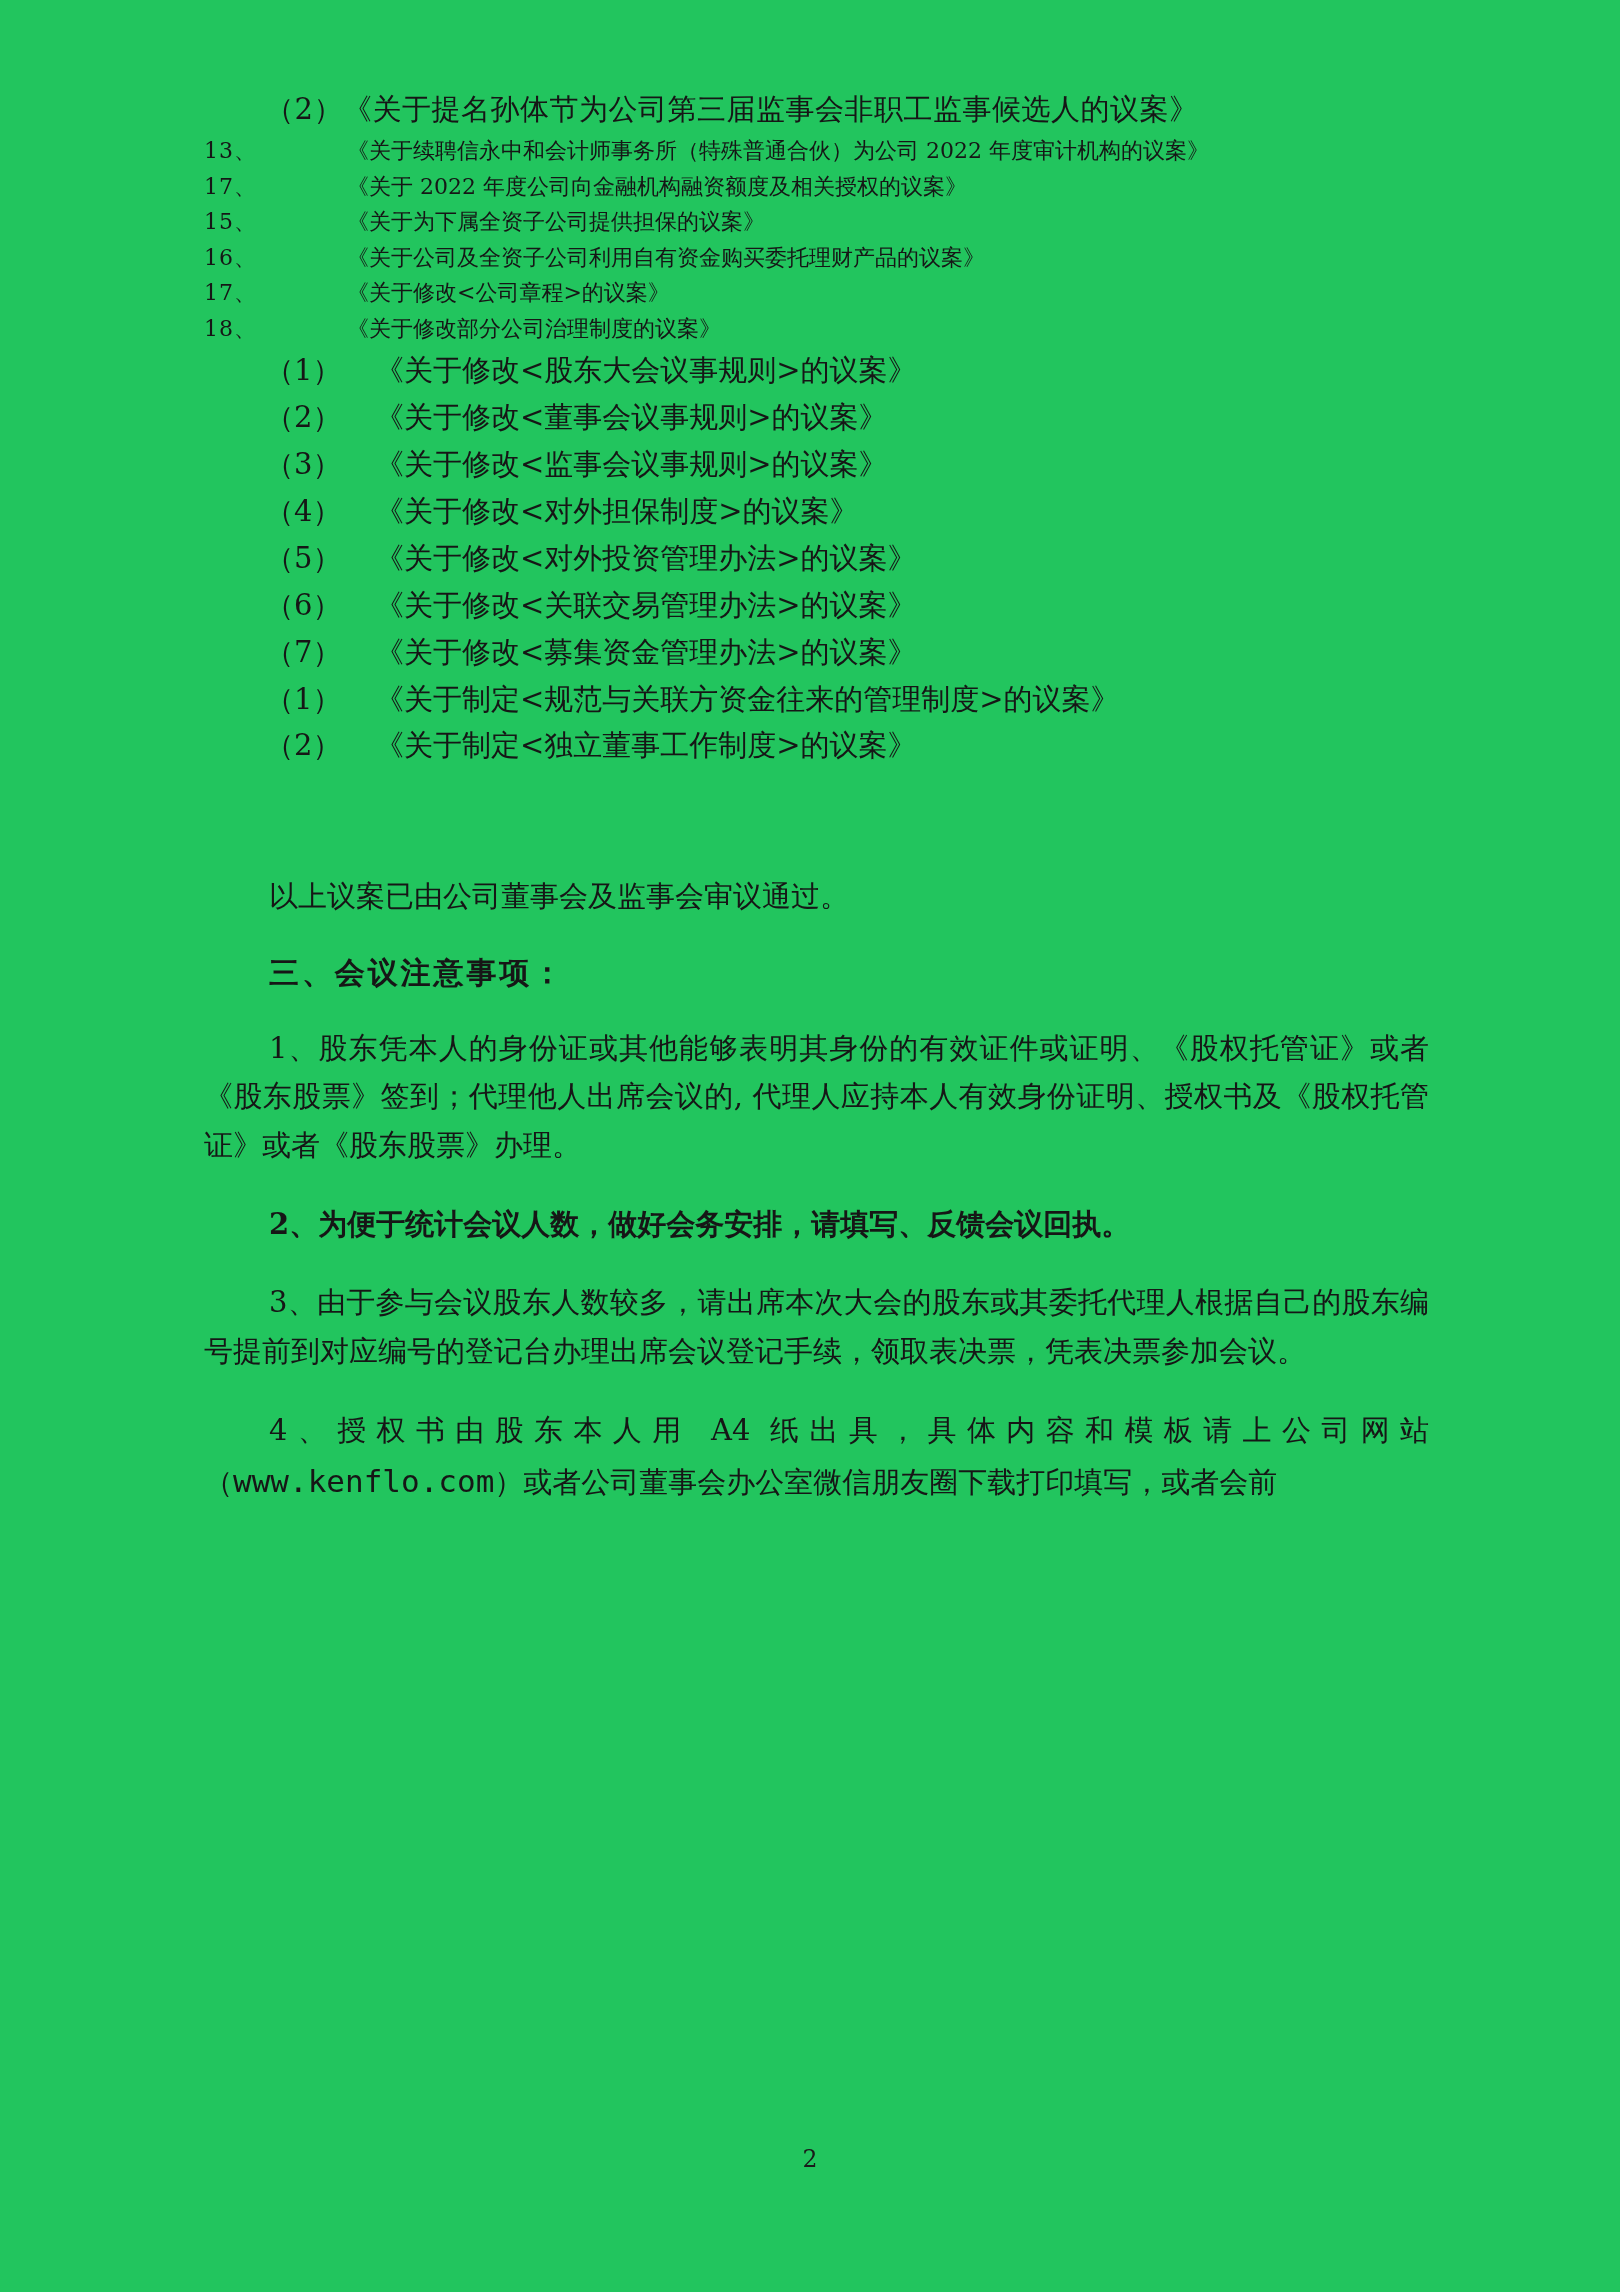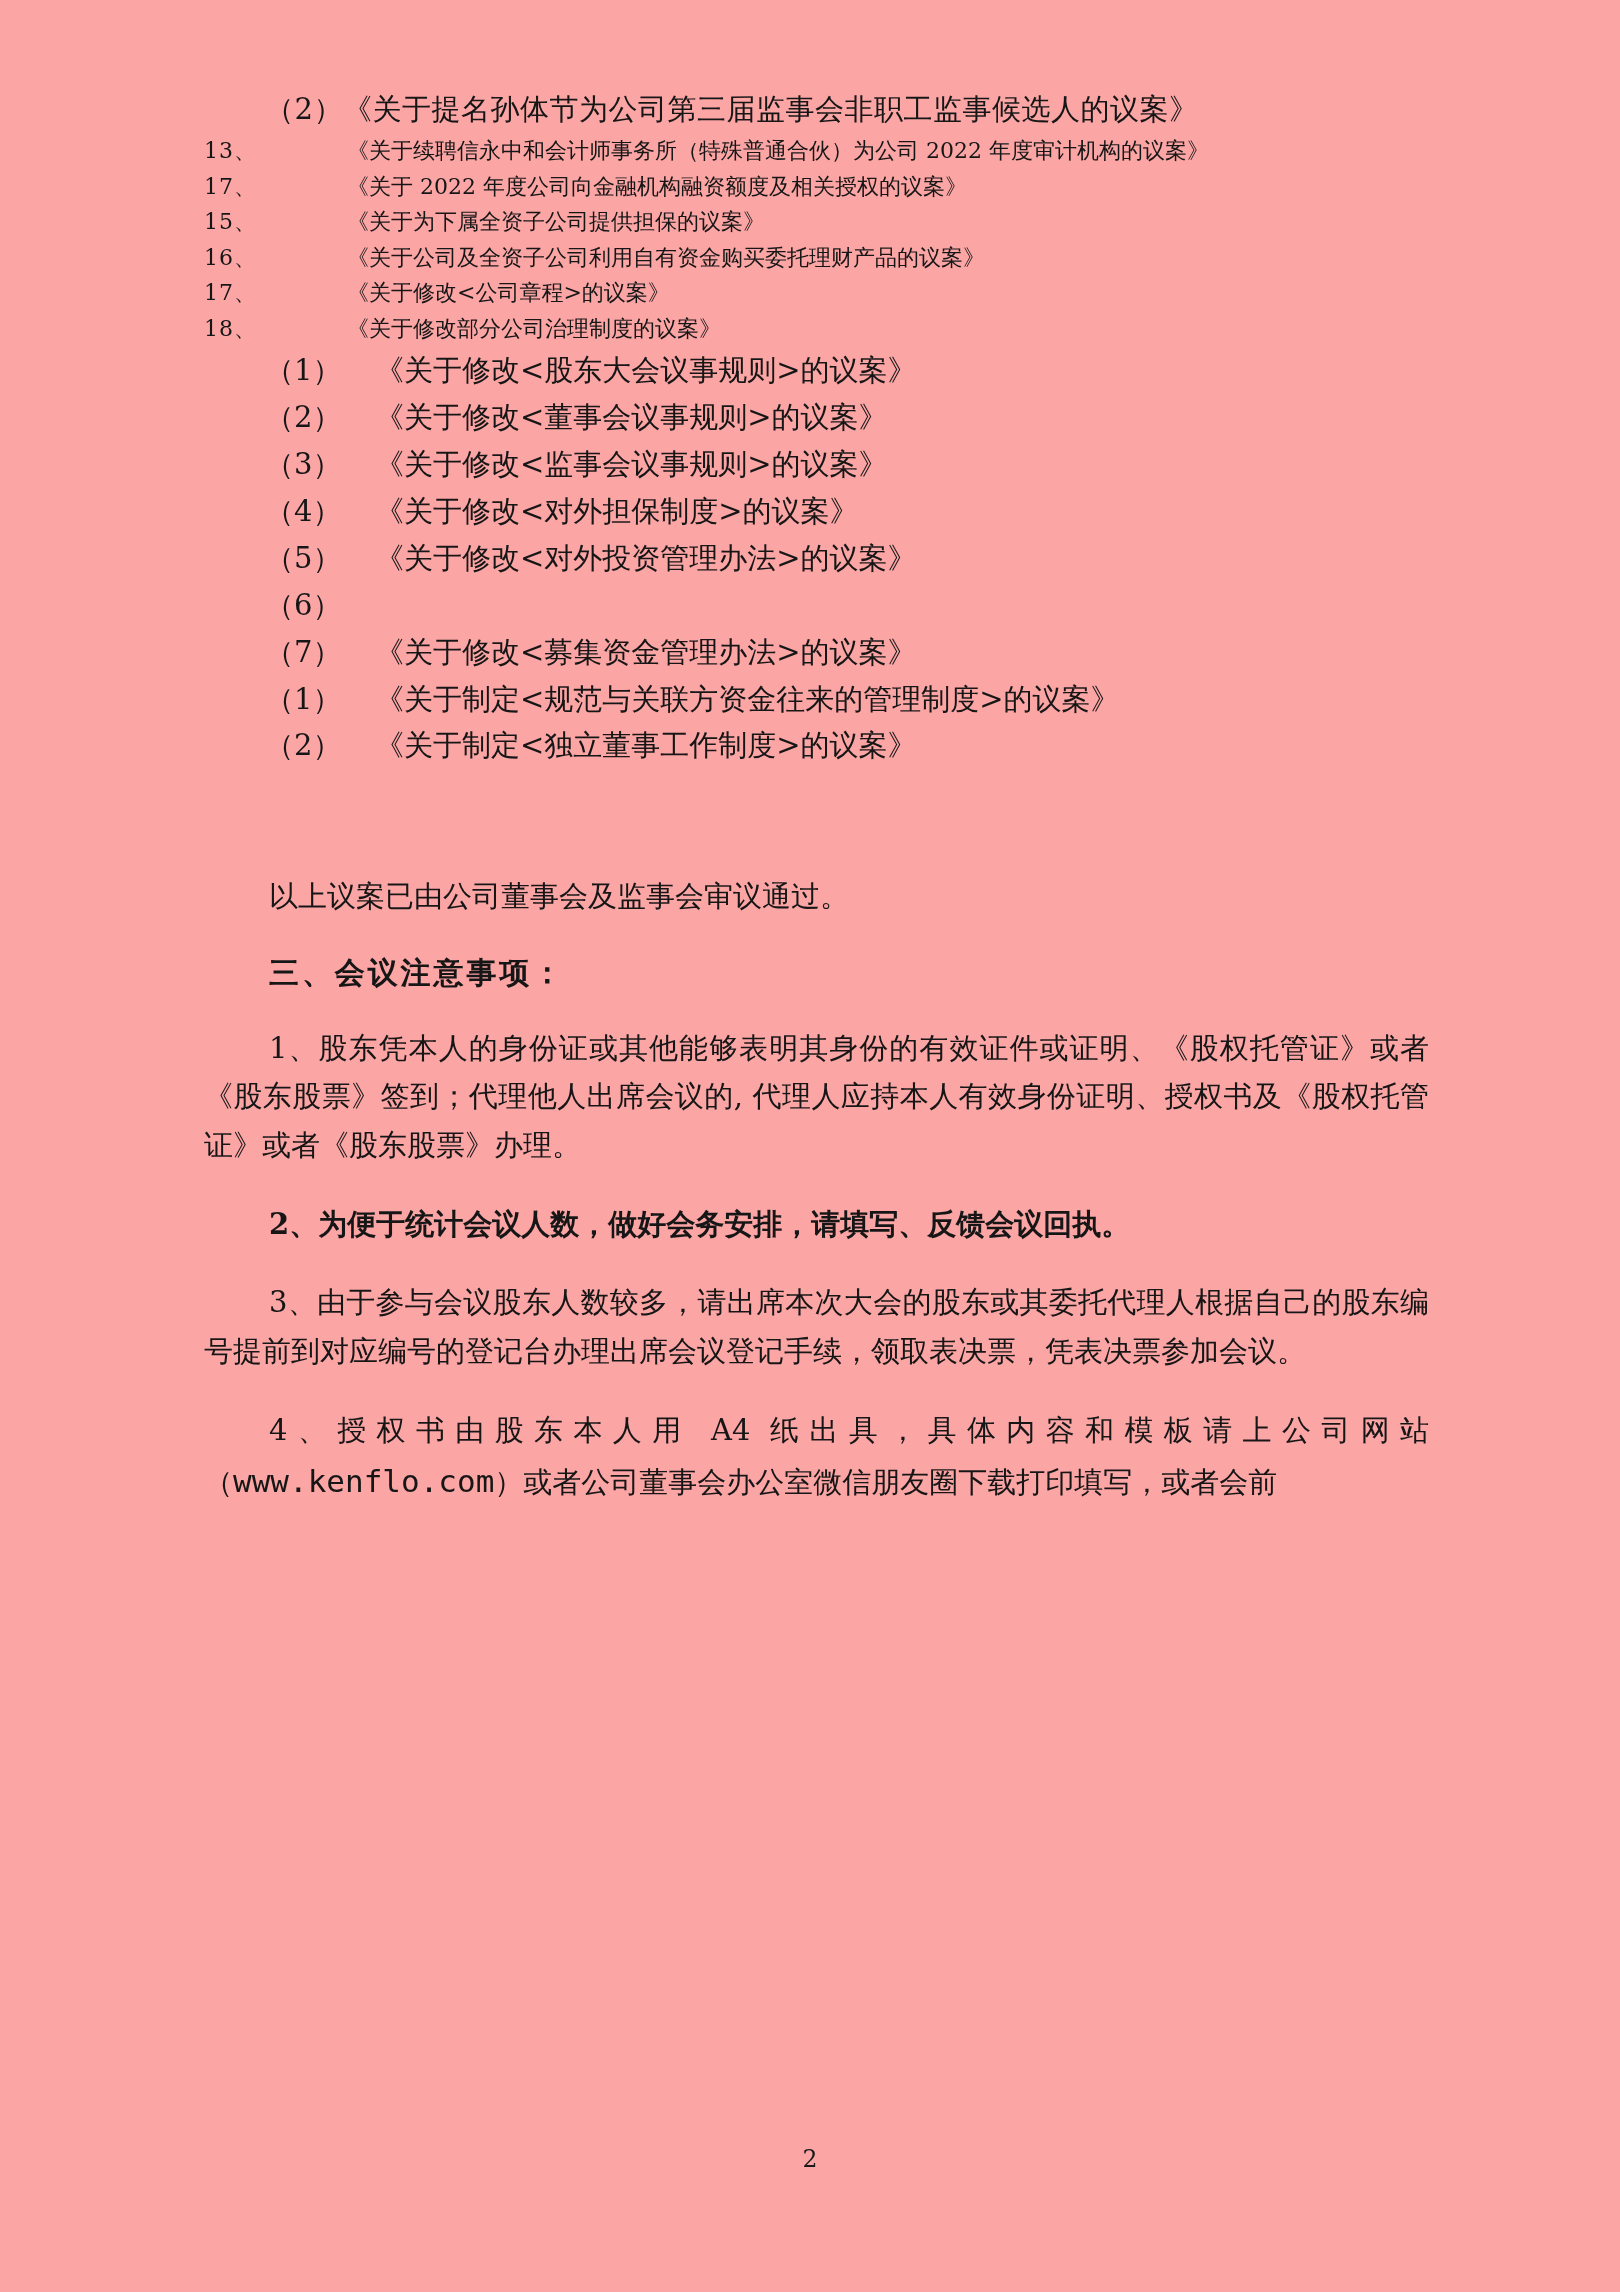--- a/index.html
+++ b/index.html
@@ -5,21 +5,21 @@
   html, body {
     margin: 0;
     padding: 0;
     background: #ffffff;
   }
   .page {
     position: relative;
     width: 1620px;
     height: 2293px;
     margin: 0 auto;
-    background: #fca5a5;
+    background: #22c55e;
     font-family: "DejaVu Serif", "Liberation Serif", serif;
     color: #161616;
     overflow: hidden;
   }
   .content {
     position: absolute;
     left: 204px;
     top: 86px;
     width: 1225px;
   }
@@ -157,20 +157,21 @@
     <div class="sub">
       <span class="num">（4）</span>
       <span class="txt">《关于修改&lt;对外担保制度&gt;的议案》</span>
     </div>
     <div class="sub">
       <span class="num">（5）</span>
       <span class="txt">《关于修改&lt;对外投资管理办法&gt;的议案》</span>
     </div>
     <div class="sub">
       <span class="num">（6）</span>
+      <span class="txt">《关于修改&lt;关联交易管理办法&gt;的议案》</span>
     </div>
     <div class="sub">
       <span class="num">（7）</span>
       <span class="txt">《关于修改&lt;募集资金管理办法&gt;的议案》</span>
     </div>
 
     <div class="sub">
       <span class="num">（1）</span>
       <span class="txt">《关于制定&lt;规范与关联方资金往来的管理制度&gt;的议案》</span>
     </div>

